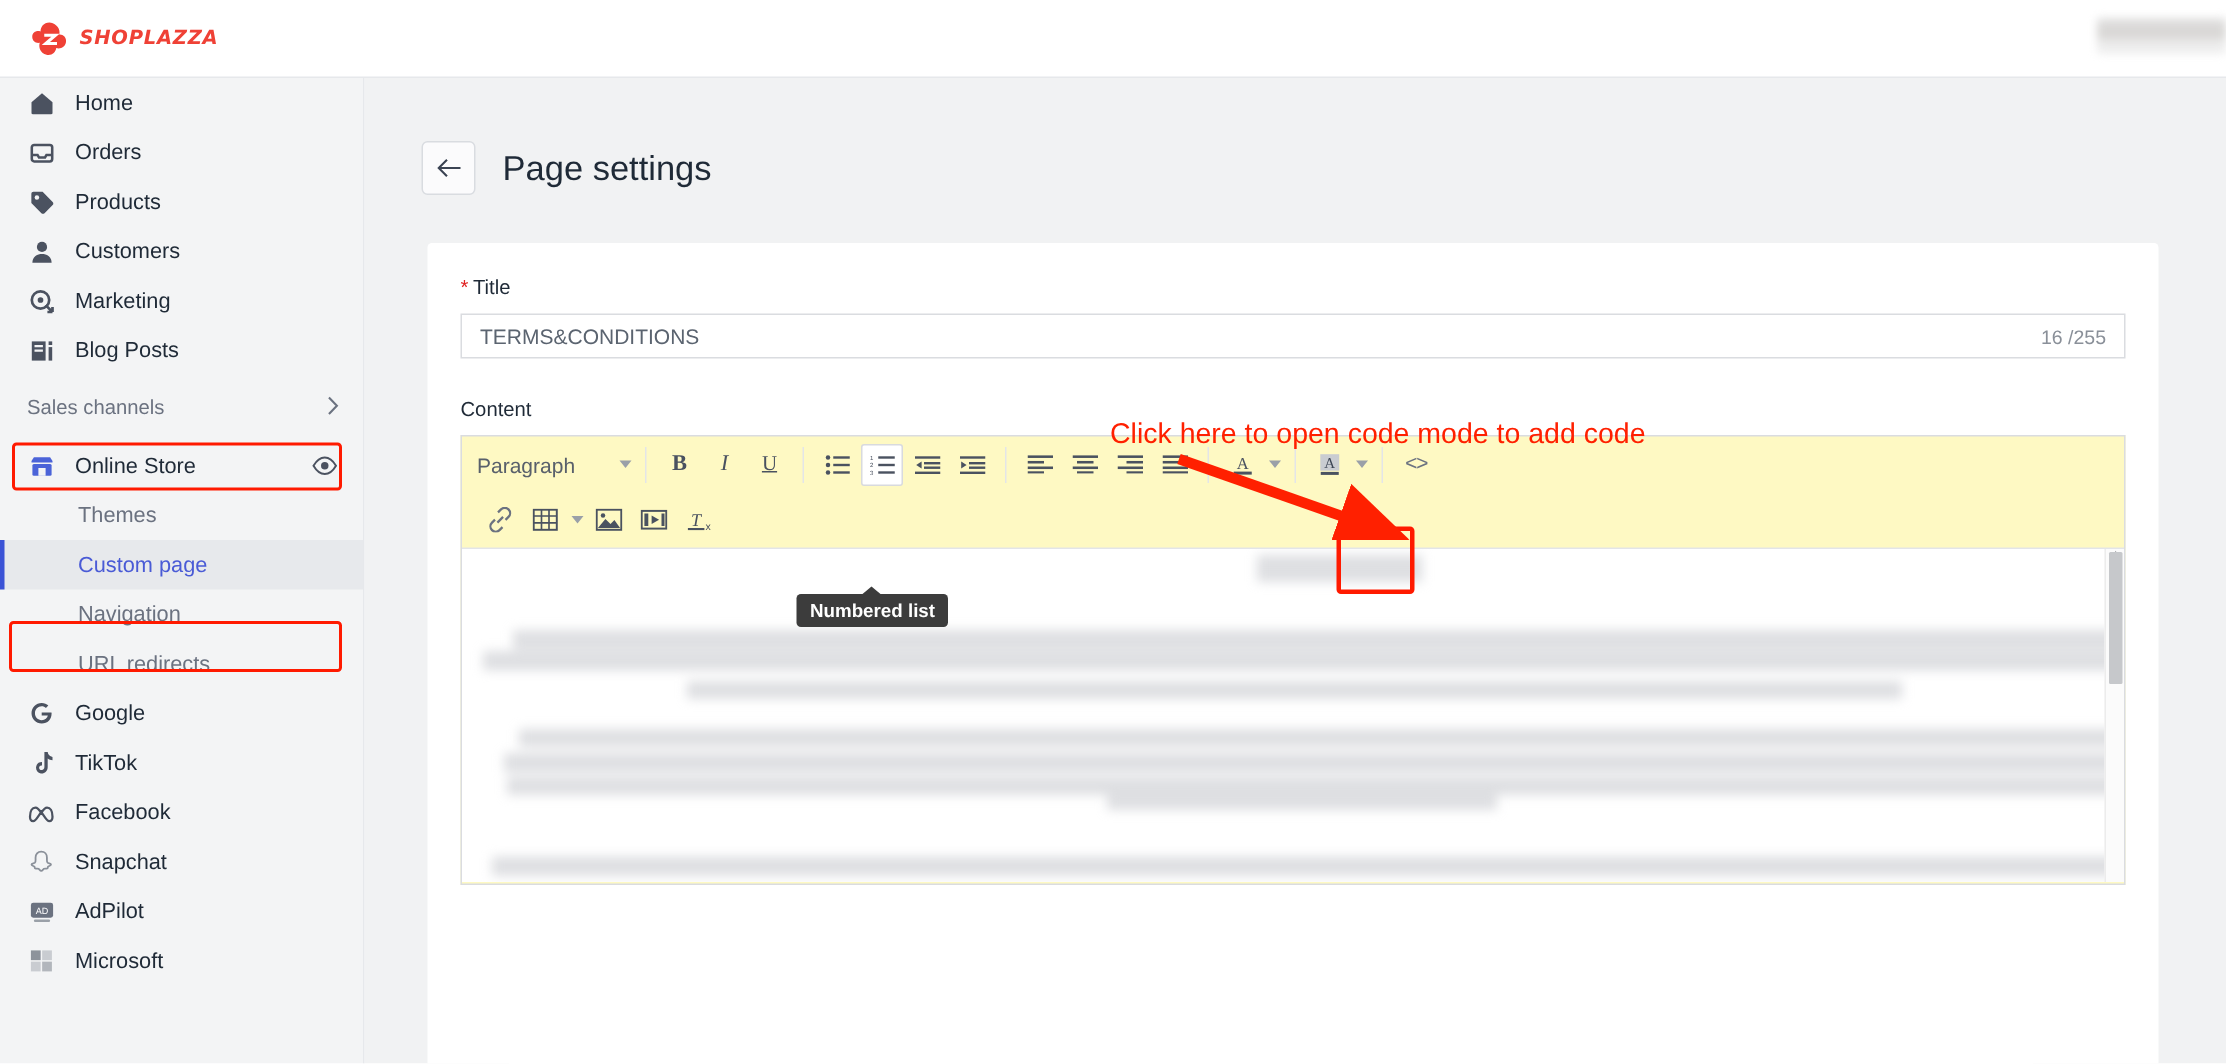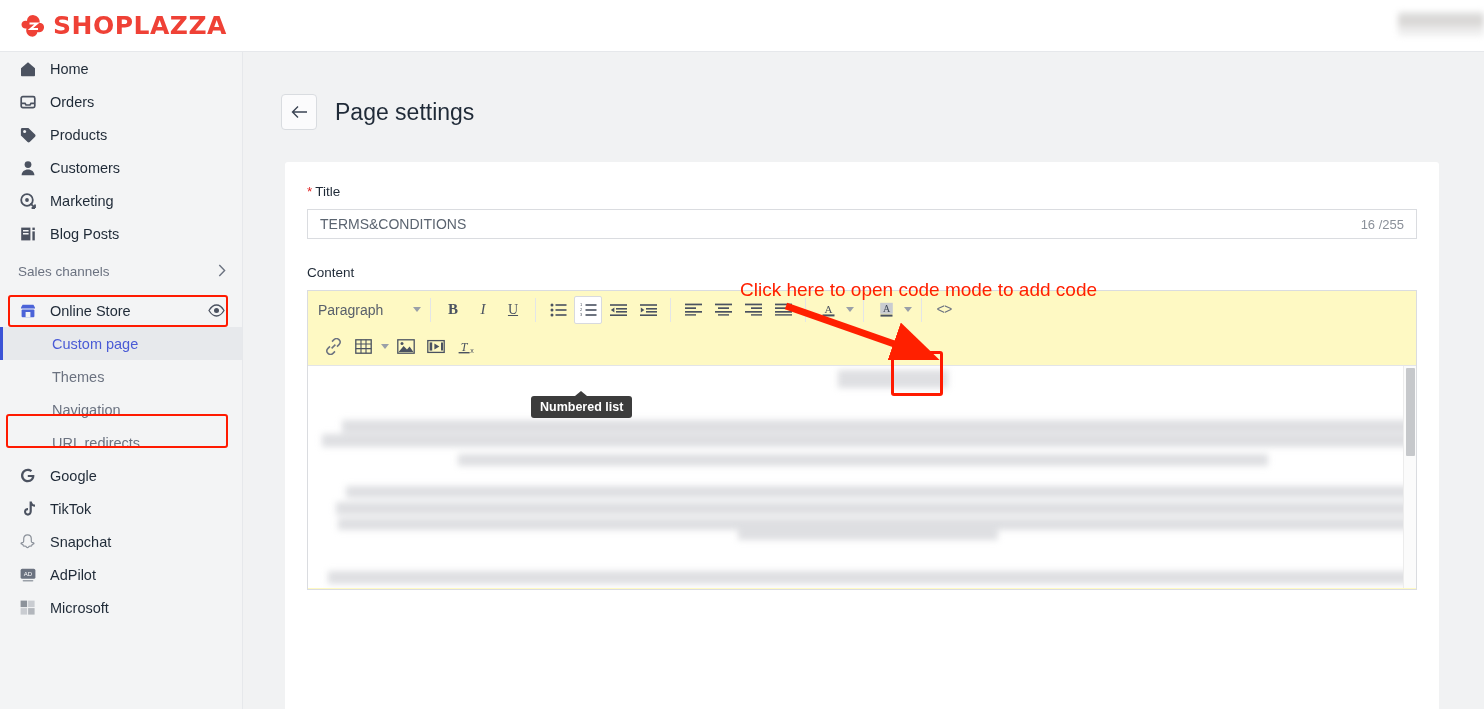--- a/index.html
+++ b/index.html
@@ -14,21 +14,21 @@
 
   
   .topbar {
     position: absolute; top: 0; left: 0; width: 1484px; height: 52px;
     background: #ffffff; border-bottom: 1px solid #e6e8eb;
     display: flex; align-items: center;
   }
   .logo-wrap { display: flex; align-items: center; gap: 7px; margin-left: 20px; }
   .logo-mark { width: 26px; height: 24px; display: block; }
   .logo-text {
-    font-size: 25px; font-weight: bold; 
+    font-size: 13px; font-weight: bold; font-style: italic;
     letter-spacing: 0.5px; color: #ef4136;
     font-family: "DejaVu Sans", sans-serif;
   }
   .topbar-right {
     position: absolute; right: 0px; top: 12px;
     width: 86px; height: 24px;
     background: linear-gradient(180deg,#e2e2e2 0%,#d6d4d2 45%,#ededed 70%,#efefef 100%);
     filter: blur(3px);
     border-radius: 2px;
   }
@@ -275,27 +275,27 @@
       </span>
       <span class="nav-label">Online Store</span>
       <span class="eye-ico">
         <svg width="17" height="13" viewBox="0 0 17 13">
             <path d="M1 6.5 C3.4 2.4 6 1 8.5 1 C11 1 13.6 2.4 16 6.5 C13.6 10.6 11 12 8.5 12 C6 12 3.4 10.6 1 6.5 Z" fill="none" stroke="#4b5260" stroke-width="1.3"></path>
             <circle cx="8.5" cy="6.5" r="2.5" fill="#4b5260"></circle>
           </svg>
       </span>
     </div>
 
+    <div class="sub-item">
+      <span>Themes</span>
+    </div>
     <div class="sub-item active">
       <span>Custom page</span>
     </div>
     <div class="sub-item">
-      <span>Themes</span>
-    </div>
-    <div class="sub-item">
       <span>Navigation</span>
     </div>
     <div class="sub-item">
       <span>URL redirects</span>
     </div>
 
     <div class="nav-item">
       <span class="ico">
         <svg width="17" height="17" viewBox="0 0 17 17">
             <path d="M15.4 8.6 C15.4 12.5 12.8 15.3 8.8 15.3 C5 15.3 2 12.3 2 8.5 C2 4.7 5 1.7 8.8 1.7 C10.6 1.7 12.1 2.4 13.2 3.4 L11.6 5 C10.9 4.3 9.9 3.9 8.8 3.9 C6.3 3.9 4.3 5.9 4.3 8.5 C4.3 11.1 6.3 13.1 8.8 13.1 C11 13.1 12.6 11.8 12.9 10 L8.8 10 L8.8 8 L15.3 8 C15.4 8.2 15.4 8.4 15.4 8.6 Z" fill="#4b5260"></path>
@@ -306,20 +306,28 @@
 
     <div class="nav-item">
       <span class="ico">
         <svg width="16" height="17" viewBox="0 0 16 17">
             <path d="M9.6 1.4 L11.8 1.4 C12.1 3.3 13.2 4.4 15 4.6 L15 6.8 C13.8 6.8 12.7 6.4 11.8 5.7 L11.8 11.3 C11.8 14.1 9.5 16 7.2 15.6 C5 15.2 3.7 13.2 4.1 11.1 C4.4 9.2 6.1 7.9 8 8.1 L8 10.4 C6.9 10.1 6.1 10.8 6.1 11.8 C6.1 12.8 6.9 13.5 7.9 13.4 C8.9 13.3 9.6 12.5 9.6 11.4 Z" fill="#4b5260"></path>
           </svg>
       </span>
       <span class="nav-label">TikTok</span>
     </div>
 
+    <div class="nav-item">
+      <span class="ico">
+        <svg width="19" height="14" viewBox="0 0 19 14">
+            <path d="M2 9.5 C2 5.5 3.6 3.4 5.6 3.4 C7.3 3.4 8.3 5 9.5 7 C10.7 5 11.7 3.4 13.4 3.4 C15.4 3.4 17 5.5 17 9.5 C17 11.3 16.1 12.4 14.9 12.4 C13.2 12.4 12.2 10.2 9.5 6.2 C6.8 10.2 5.8 12.4 4.1 12.4 C2.9 12.4 2 11.3 2 9.5 Z" fill="none" stroke="#4b5260" stroke-width="1.5"></path>
+          </svg>
+      </span>
+      <span class="nav-label">Facebook</span>
+    </div>
 
     <div class="nav-item">
       <span class="ico">
         <svg width="17" height="17" viewBox="0 0 17 17">
             <path d="M8.5 1.8 C10.9 1.8 12.3 3.6 12.3 5.8 C12.3 7.6 12 8.6 12.8 9.2 C13.5 9.7 15 9.5 15 10.4 C15 11.2 13.3 11.3 13 11.8 C12.8 12.2 13 12.8 12.5 13 C12 13.2 11 12.8 10.3 13.2 C9.7 13.6 9.3 14.6 8.5 14.6 C7.7 14.6 7.3 13.6 6.7 13.2 C6 12.8 5 13.2 4.5 13 C4 12.8 4.2 12.2 4 11.8 C3.7 11.3 2 11.2 2 10.4 C2 9.5 3.5 9.7 4.2 9.2 C5 8.6 4.7 7.6 4.7 5.8 C4.7 3.6 6.1 1.8 8.5 1.8 Z" fill="none" stroke="#8a9099" stroke-width="1.2"></path>
           </svg>
       </span>
       <span class="nav-label">Snapchat</span>
     </div>
 

